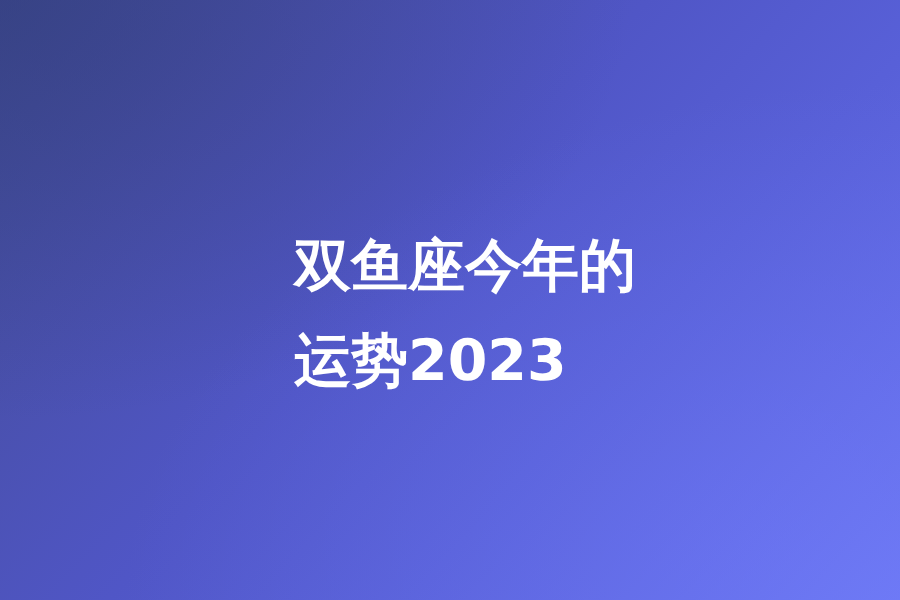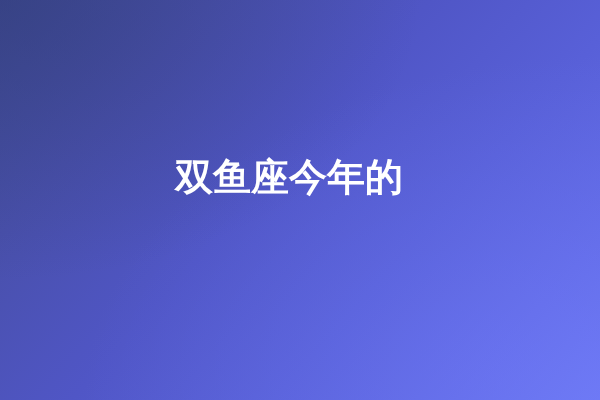--- a/index.html
+++ b/index.html
@@ -58,21 +58,21 @@
       95% 95% at 0% 0%,
       rgba(48, 58, 122, 0.50) 0%,
       rgba(48, 58, 122, 0.20) 42%,
       rgba(48, 58, 122, 0.00) 74%
     );
   }
 
   
   .headline {
     position: absolute;
-    left: 175px;
+    left: 196px;
     top: 146px;
     z-index: 2;
     margin: 0;
     padding: 0;
     width: 300px;
     color: #ffffff;
     font-size: 38px;
     line-height: 63px;
     font-weight: 700;
     letter-spacing: 0px;
@@ -85,15 +85,16 @@
     display: block;
   }
 </style>
 </head>
 <body>
 
 <div class="banner">
 
   <div class="headline">
     <span class="line">双鱼座今年的</span>
+    <span class="line">运势2023</span>
   </div>
 
 </div>
 
 </body></html>

